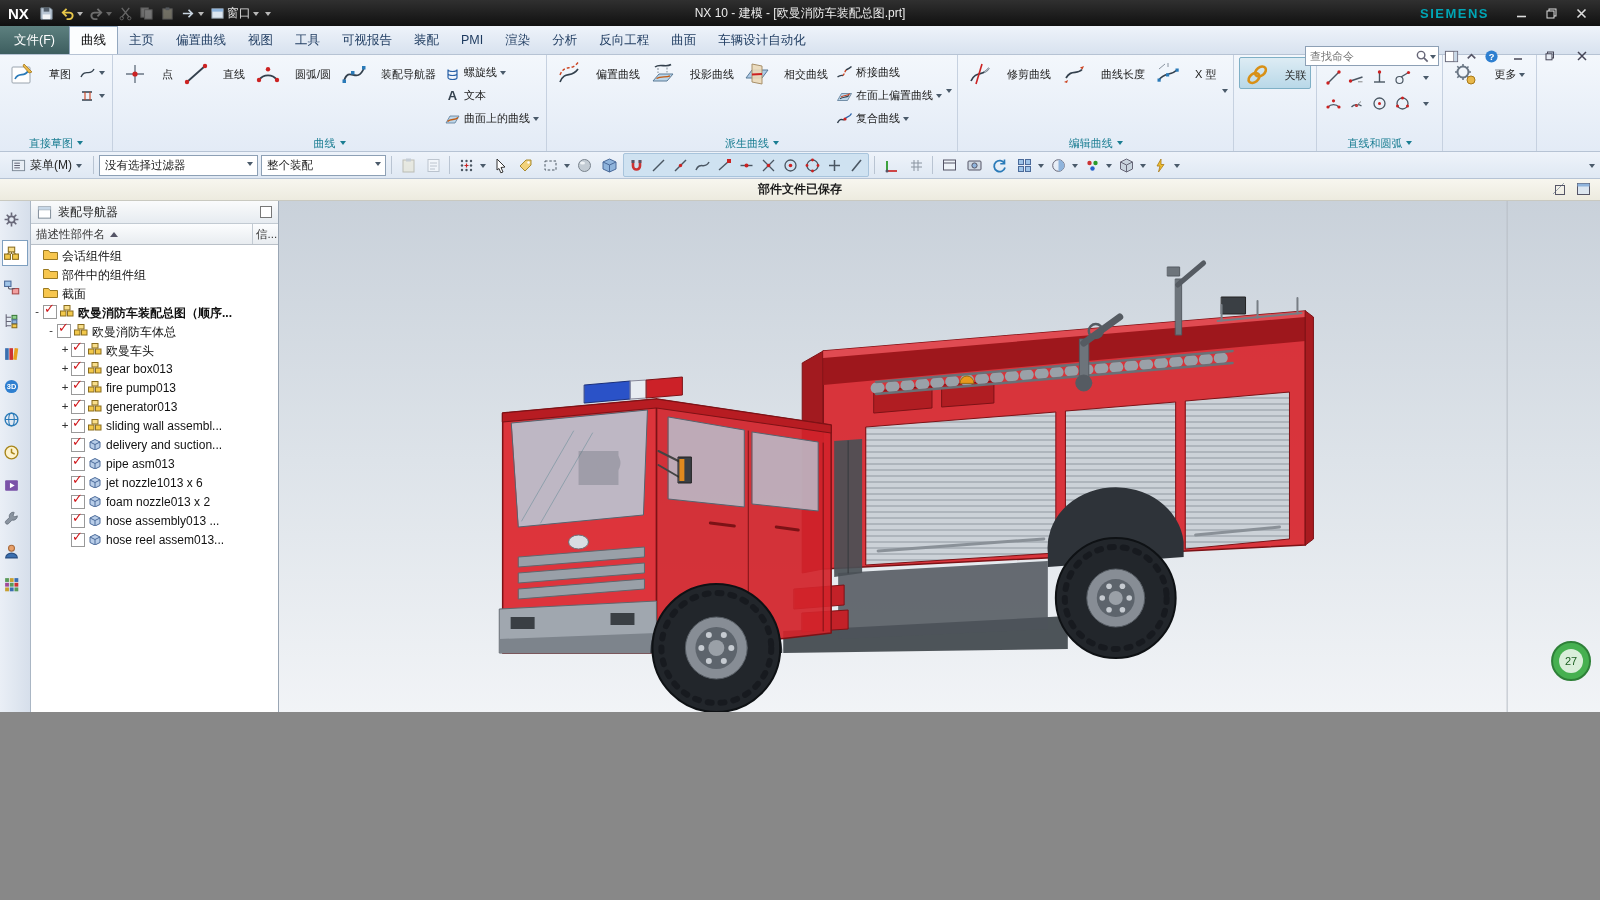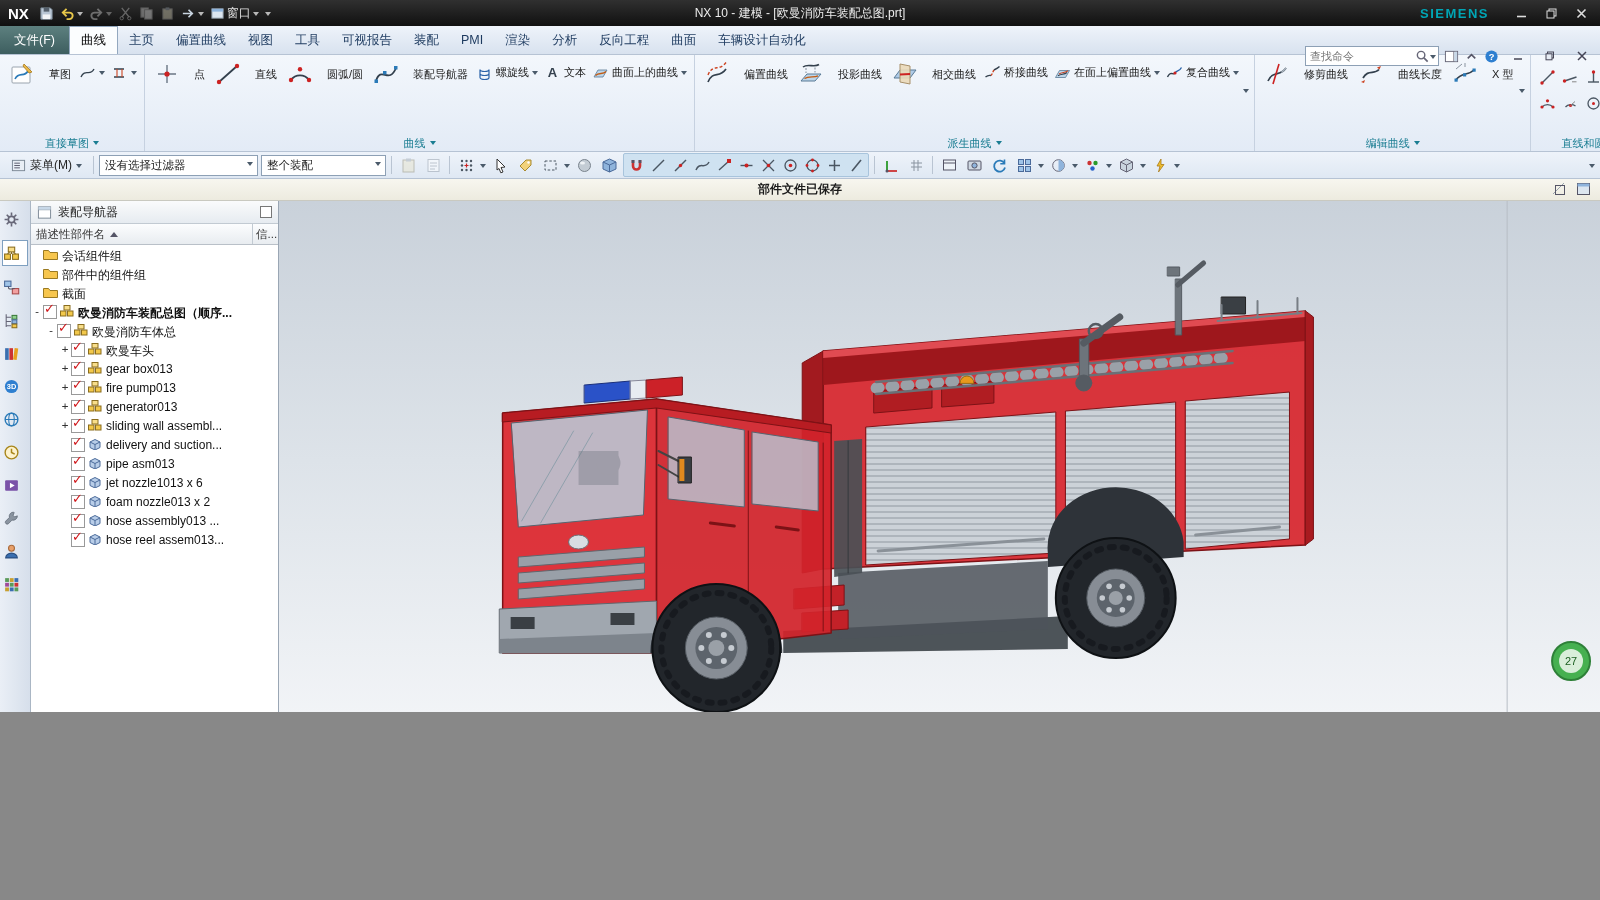--- a/index.html
+++ b/index.html
@@ -28,21 +28,21 @@
   .search input{border:none;outline:none;flex:1;font-size:11px;padding:0 4px;width:90px;background:transparent;color:#333;font-family:inherit}
   
   .ribbon{height:96px;background:linear-gradient(#f3f7fc,#e3ebf6);border-bottom:1px solid #b6c3d4;display:flex}
   .rgroup{border-right:1px solid #c6d1e0;display:flex;flex-direction:column;padding:2px 5px 0}
   .rgroup.spacer{flex:1;border-right:none}
   .rbody{flex:1;display:flex;align-items:flex-start;gap:2px}
   .rlabel{height:16px;display:flex;align-items:center;justify-content:center;gap:4px;color:#1a7d92;font-size:11px;white-space:nowrap}
   .rlabel .car{border-top-color:#1a7d92;margin-top:2px}
   .rbig{display:flex;flex-direction:row;align-items:center;padding:4px 4px 0;gap:14px;min-width:40px}
   .blab{font-size:11px;color:#222;white-space:nowrap}
-  .rcol{display:flex;flex-direction:row;gap:2px;padding-top:5px}
+  .rcol{display:flex;flex-direction:column;gap:2px;padding-top:5px}
   .rsm{display:flex;align-items:center;gap:3px;height:21px;font-size:11px;color:#222;white-space:nowrap;padding:0 2px}
   .assoc{background:linear-gradient(#ddecf4,#b9d8e8);border:1px solid #7fb0c6;border-radius:2px}
   .minigrid{display:grid;grid-template-columns:repeat(5,23px);grid-auto-rows:26px;align-items:center;justify-items:center;padding-top:7px}
   .i24{width:26px;height:26px}.i16{width:17px;height:17px}.i14{width:15px;height:15px}
   
   .toolrow{height:26px;background:linear-gradient(#eef3fa,#dfe8f3);border-bottom:1px solid #b6c3d4;display:flex;align-items:center;gap:3px;padding:0 5px}
   .menu-btn{display:flex;align-items:center;gap:4px;padding:2px 6px;font-size:12px}
   .dd{height:19px;background:#fff;border:1px solid #8da0b5;display:flex;align-items:center;font-size:11.5px;padding-left:5px;color:#222}
   .dd .car{margin-left:auto;margin-right:4px;margin-top:0}
   .ti{width:22px;height:22px;display:flex;align-items:center;justify-content:center;flex:none}
@@ -426,20 +426,34 @@
         <div class="rcol" style="padding-top:28px">
             <span class="car"></span>
           </div>
       </div>
       <div class="rlabel">
           <span>编辑曲线</span>
           <span class="car"></span>
         </div>
     </div>
 
+    <div class="rgroup">
+      <div class="rbody">
+        <div class="rbig assoc">
+          <svg class="i24" viewBox="0 0 26 26">
+              <g fill="none" stroke="#d89016" stroke-width="2.6">
+                <ellipse cx="10" cy="16" rx="6" ry="4.2" transform="rotate(-38 10 16)"></ellipse>
+                <ellipse cx="16.5" cy="9.5" rx="6" ry="4.2" transform="rotate(-38 16.5 9.5)"></ellipse>
+              </g>
+            </svg>
+          <span class="blab">关联</span>
+        </div>
+      </div>
+      <div class="rlabel"></div>
+    </div>
 
     <div class="rgroup">
       <div class="rbody">
         <div class="minigrid">
           <span>
               <svg class="i16" viewBox="0 0 17 17">
                 <line x1="3" y1="14" x2="14" y2="3" stroke="#4a5662" stroke-width="1.4"></line>
                 <circle cx="3" cy="14" r="1.7" fill="#cc2222"></circle>
                 <circle cx="14" cy="3" r="1.7" fill="#cc2222"></circle>
               </svg>

